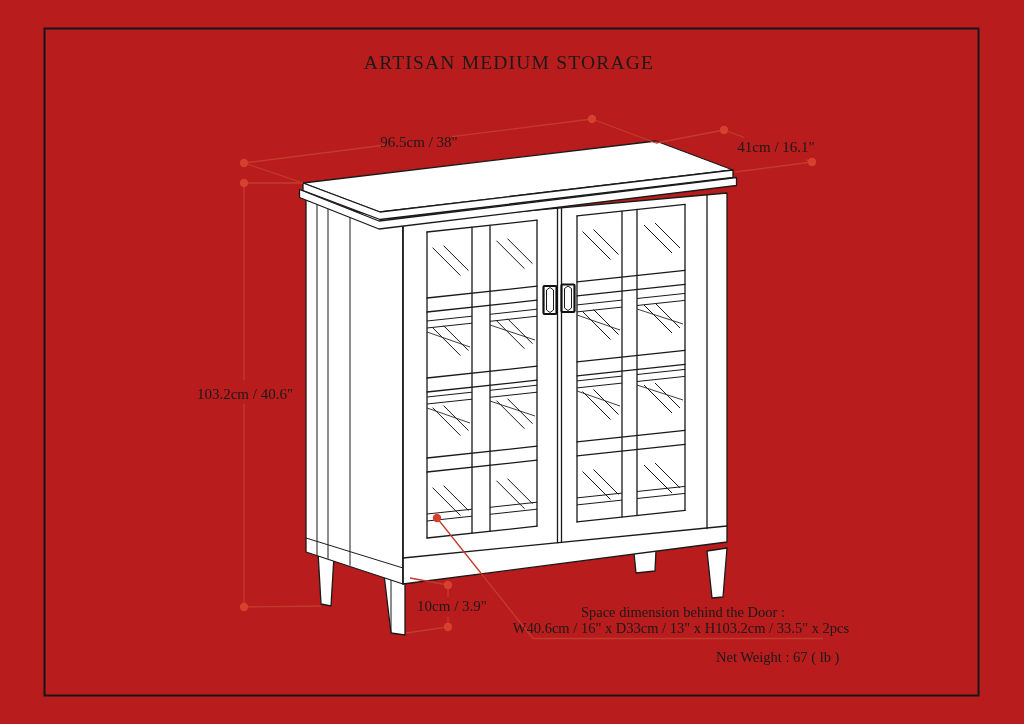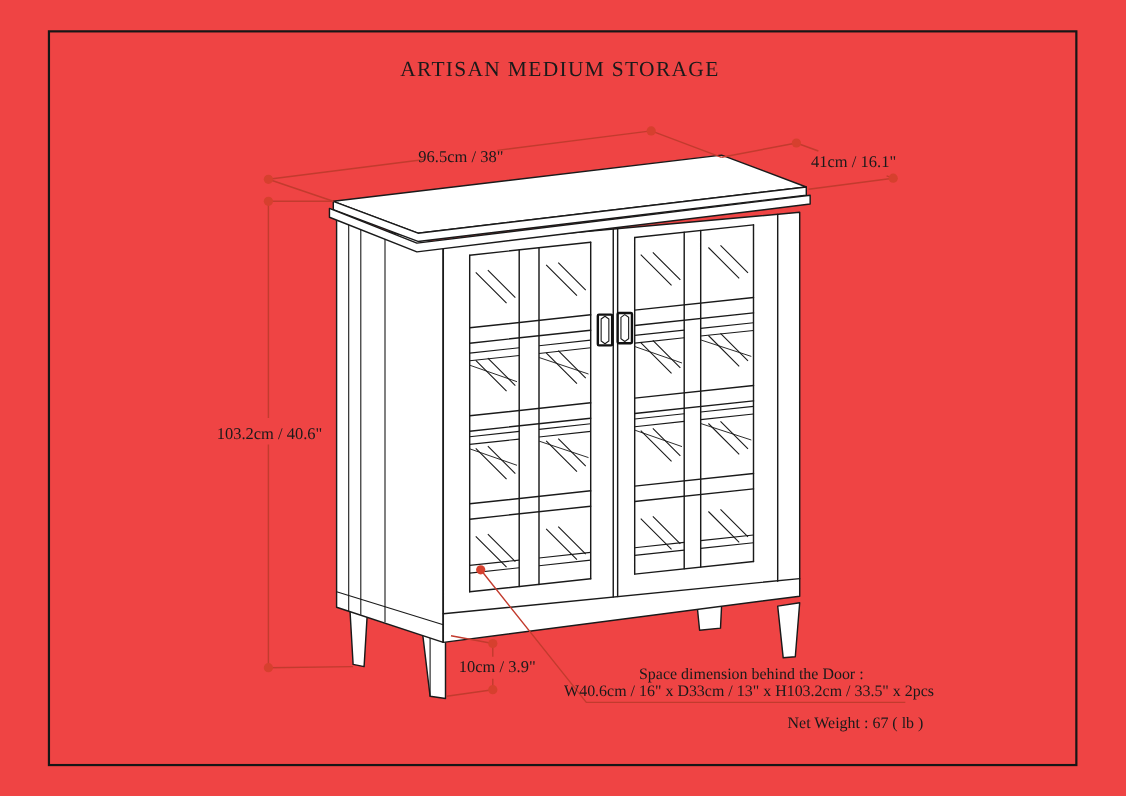--- a/index.html
+++ b/index.html
@@ -1,16 +1,16 @@
 <!DOCTYPE html>
 <html><head>
 <meta charset="utf-8">
 <style>
   html,body{margin:0;padding:0;background:#ffffff;}
-  .canvas{position:relative;width:1024px;height:724px;background:#ef4444;overflow:hidden;}
+  .canvas{position:relative;width:1024px;height:724px;background:#b91c1c;overflow:hidden;}
   svg{display:block;}
   svg text{font-family:"Liberation Serif","DejaVu Serif",serif;fill:#1a1a1a;}
   .title-text{font-size:19.5px;letter-spacing:1.2px;}
   .dim-text{font-size:15px;}
   .note-text{font-size:14.5px;}
   .black-line{stroke:#1a1a1a;stroke-width:1.3;fill:none;stroke-linejoin:round;stroke-linecap:round;}
   .thin-line{stroke:#1a1a1a;stroke-width:1;fill:none;}
   .hair-line{stroke:#2a2a2a;stroke-width:.9;fill:none;}
   .white-face{fill:#ffffff;stroke:#1a1a1a;stroke-width:1.3;stroke-linejoin:round;}
   .red-line{stroke:#c23b2e;stroke-width:1.3;fill:none;}

